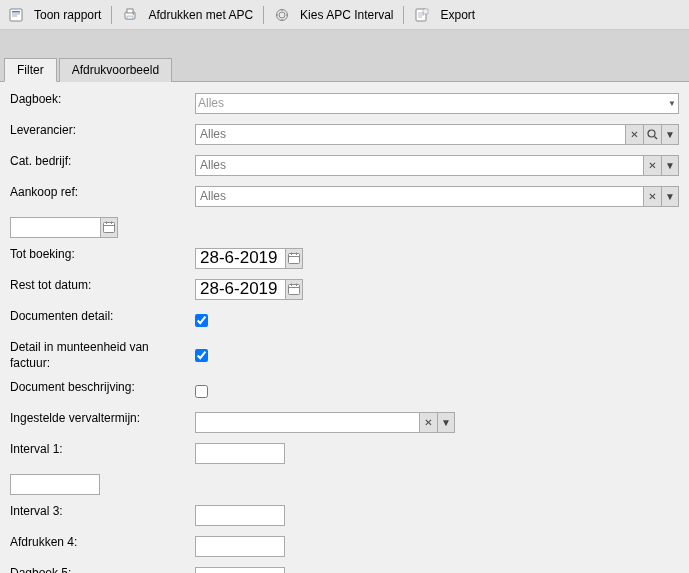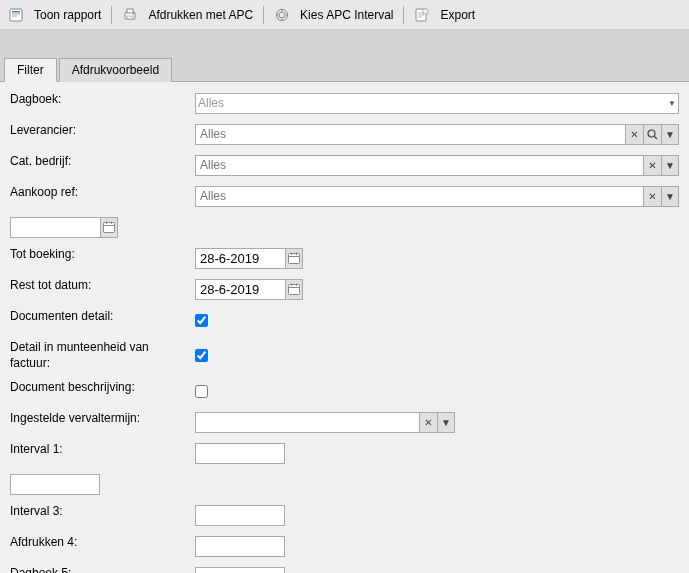--- a/index.html
+++ b/index.html
@@ -138,21 +138,21 @@
     .date-wrap {
       display: flex;
       align-items: center;
     }
     .date-wrap input {
       width: 90px;
       height: 21px;
       border: 1px solid #aaa;
       border-right: none;
       background: #fff;
-      font-size: 13px;
+      font-size: 17px;
       padding: 1px 4px;
     }
     .cal-btn {
       width: 18px;
       height: 21px;
       border: 1px solid #aaa;
       background: #e0e0e0;
       cursor: pointer;
       display: flex;
       align-items: center;

